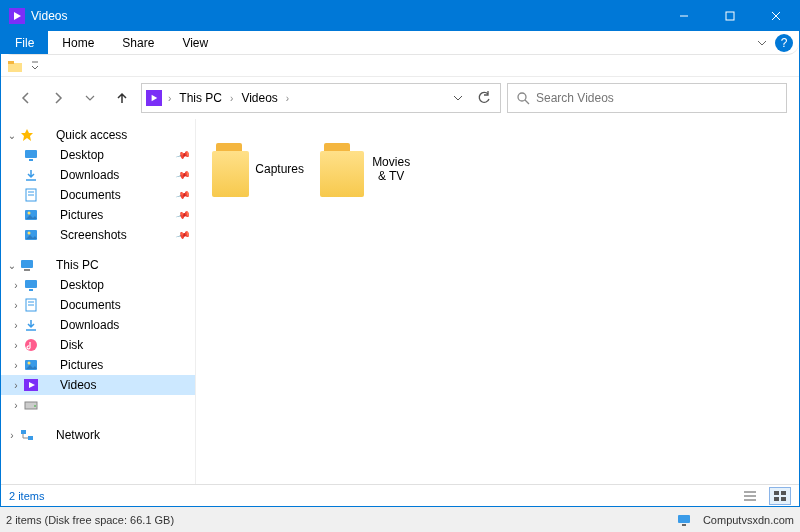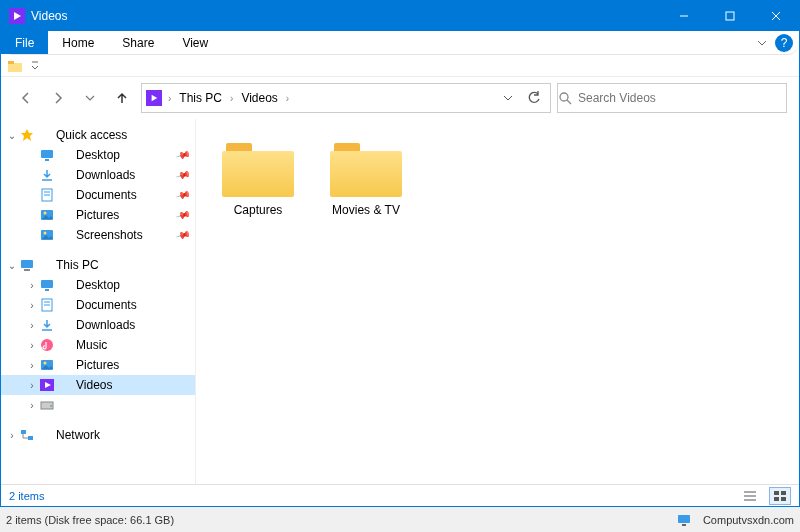--- a/index.html
+++ b/index.html
@@ -26,38 +26,38 @@
 .navbar { height: 42px; display: flex; align-items: center; padding: 0 12px; gap: 6px; }
 .navbtn { width: 26px; height: 26px; display: flex; align-items: center; justify-content: center; color: #7a7a7a; cursor: pointer; }
 .navbtn.enabled { color: #333; }
 .crumbbox { flex: 1; height: 30px; border: 1px solid #ccc; display: flex; align-items: center; padding: 0 4px; gap: 2px; }
 .crumbicn { width: 16px; height: 16px; background: #7b2ff7; display: inline-flex; align-items: center; justify-content: center; margin-right: 2px; }
 .crumbicn svg { width: 8px; height: 8px; }
 .crumb { font-size: 12px; padding: 0 4px; cursor: pointer; }
 .crumbsep { color: #888; font-size: 10px; padding: 0 2px; }
 .crumbbox .end { flex: 1; }
 .crumbbox .endbtn { width: 24px; height: 26px; display: flex; align-items: center; justify-content: center; color: #555; cursor: pointer; }
-.searchbox { width: 230px; height: 30px; border: 1px solid #ccc; display: flex; align-items: center; padding: 0 0; gap: 6px; color: #888; }
+.searchbox { width: 280px; height: 30px; border: 1px solid #ccc; display: flex; align-items: center; padding: 0 8px; gap: 6px; color: #888; }
 .searchbox input { border: none; outline: none; flex: 1; font-size: 12px; color: #333; }
 
 .body { flex: 1; display: flex; overflow: hidden; }
 
 .sidebar { width: 195px; border-right: 1px solid #eee; overflow-y: auto; font-size: 12px; padding: 6px 0; }
 .tree-item { display: flex; align-items: center; height: 20px; padding-right: 6px; cursor: pointer; }
 .tree-item .tw { width: 14px; text-align: center; color: #666; font-size: 10px; }
 .tree-item .ticon { width: 16px; height: 16px; margin-right: 5px; display: flex; align-items: center; justify-content: center; }
 .tree-item .tlabel { flex: 1; white-space: nowrap; overflow: hidden; text-overflow: ellipsis; margin-left: 16px; }
 .tree-item .pin { color: #aaa; font-size: 10px; transform: rotate(30deg); }
 .tree-item.selected { background: #cce8ff; }
 .tree-spacer { height: 10px; }
 .ind-0 { padding-left: 4px; }
-.ind-1 { padding-left: 24px; }
+.ind-1 { padding-left: 8px; }
 
 .content { flex: 1; padding: 18px 12px; display: flex; align-items: flex-start; gap: 8px; }
-.folder { width: 100px; display: flex; flex-direction: column; align-items: center; gap: 6px; cursor: pointer; padding: 4px; }
+.folder { width: 100px; display: flex; flex-direction: row; align-items: center; gap: 6px; cursor: pointer; padding: 4px; }
 .folder .ficon { width: 72px; height: 56px; position: relative; }
 .folder .ficon .tab { position: absolute; top: 2px; left: 4px; width: 26px; height: 10px; background: #f4b63f; border-radius: 2px 2px 0 0; }
 .folder .ficon .body { position: absolute; top: 10px; left: 0; right: 0; bottom: 0; background: linear-gradient(to bottom, #ffe089, #f7c94d); border-radius: 2px; }
 .folder .flabel { font-size: 12px; text-align: center; }
 
 .statusbar { height: 22px; border-top: 1px solid #e0e0e0; display: flex; align-items: center; font-size: 11px; color: #0066cc; padding: 4px 8px; gap: 8px; }
 .statusbar .fill { flex: 1; }
 .statusbar .viewbtn { width: 22px; height: 18px; border: 1px solid transparent; display: flex; align-items: center; justify-content: center; cursor: pointer; color: #555; }
 .statusbar .viewbtn.active { border-color: #8ab4e8; background: #e5f1fb; }
 
@@ -299,21 +299,21 @@
         <span class="tlabel">Downloads</span>
       </div>
       <div class="tree-item ind-1">
         <span class="tw">›</span>
         <span class="ticon">
             <svg width="14" height="14">
               <circle cx="7" cy="7" r="6" fill="#ff5c8d"></circle>
               <path d="M6 4 L6 9 A1.5 1.5 0 1 1 5 8" fill="none" stroke="#fff" stroke-width="1.2"></path>
             </svg>
           </span>
-        <span class="tlabel">Music</span>
+        <span class="tlabel">Disk</span>
       </div>
       <div class="tree-item ind-1">
         <span class="tw">›</span>
         <span class="ticon">
             <svg width="14" height="12">
               <rect x="1" y="1" width="12" height="10" fill="#3a9be8" rx="1"></rect>
               <circle cx="5" cy="4" r="1.5" fill="#ffe066"></circle>
               <polygon points="2,10 6,6 9,9 11,7 13,10" fill="#2d7cc0"></polygon>
             </svg>
           </span>

